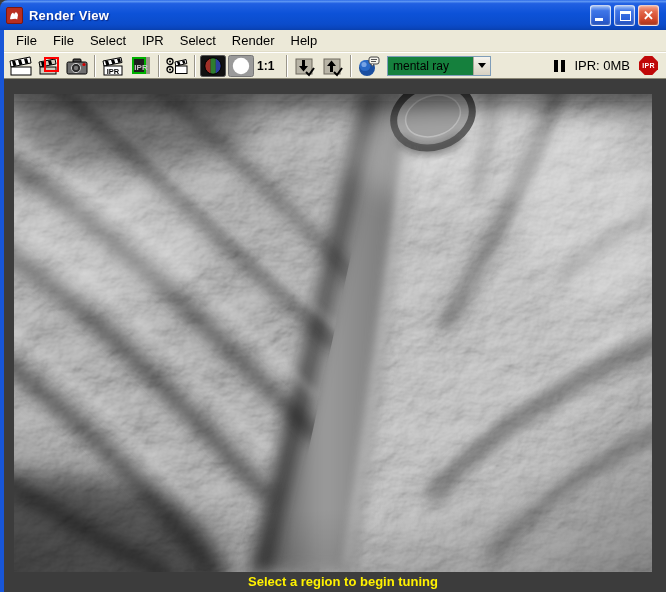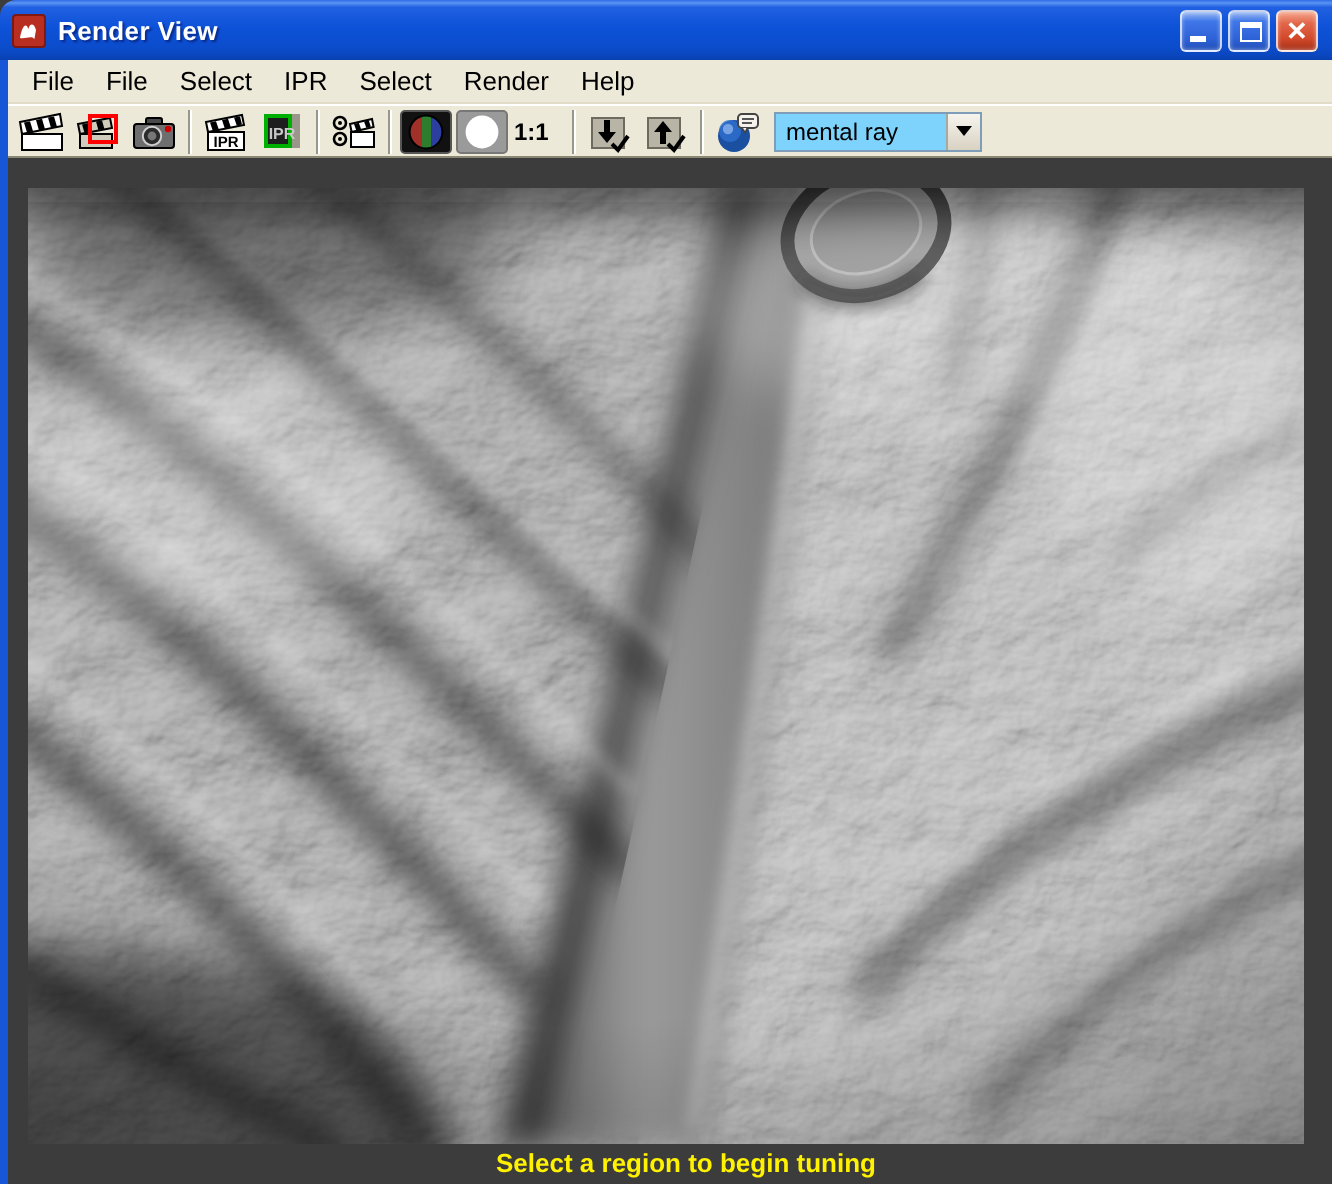--- a/index.html
+++ b/index.html
@@ -33,21 +33,21 @@
   
   .menubar{ height:22px; background:#ECE9D8; display:flex; align-items:center; padding-left:4px; border-bottom:1px solid #E0DCC8;text-align:right; }
   .menu-item{ font-size:13px; color:#000; padding:2px 8px 3px 8px; cursor:default; }
 
   
   .toolbar{ height:27px; background:#ECE9D8; display:flex; align-items:center; padding:0 6px 0 3px;
     border-top:1px solid #fff; border-bottom:1px solid #8a8775; }
   .tbtn{ width:28px; height:24px; display:flex; align-items:center; justify-content:center; flex:0 0 auto; }
   .tsep{ width:2px; height:22px; border-left:1px solid #9a968a; border-right:1px solid #fff; margin:0 3px; flex:0 0 auto; }
   .ratio{ font-size:12px; font-weight:bold; color:#000; width:24px; }
-  .combo{ display:flex; width:104px; height:20px; border:1px solid #7F9DB9; background:#7dd3fc; margin-left:4px; }
+  .combo{ display:flex; width:104px; height:20px; border:1px solid #7F9DB9; background:#15803d; margin-left:4px; }
   .combo-text{ flex:1; font-size:12px; padding:2px 0 0 5px; color:#000; white-space:nowrap; overflow:hidden; }
   .combo-btn{ width:17px; background:linear-gradient(180deg,#F6F4EE,#D8D2C2); border-left:1px solid #ACA899;
     display:flex; align-items:center; justify-content:center; }
   .combo-arrow{ width:0; height:0; border-left:4px solid transparent; border-right:4px solid transparent; border-top:5px solid #000; }
   .tb-right{ margin-left:auto; display:flex; align-items:center; gap:9px; padding-right:2px; }
   .pause{ display:flex; gap:3px; }
   .pause i{ display:block; width:4px; height:12px; background:#000; }
   .iprmem{ font-size:13px; color:#000; font-weight:500; white-space:nowrap; }
   .stopbtn{ width:19px; height:19px; background:#C00808; color:#fff; font-size:7px; font-weight:bold;
     display:flex; align-items:center; justify-content:center; letter-spacing:.3px;
@@ -218,20 +218,30 @@
         </svg>
       </div>
 
       <div class="combo">
         <span class="combo-text">mental ray</span>
         <span class="combo-btn">
           <span class="combo-arrow"></span>
         </span>
       </div>
 
+      <div class="tb-right">
+        <span class="pause">
+            <i></i>
+            <i></i>
+          </span>
+        <span class="iprmem">IPR: 0MB</span>
+        <span class="stopbtn">
+            <span>IPR</span>
+          </span>
+      </div>
     </div>
 
     <div class="viewport">
 
       <svg class="render-img" viewBox="0 0 638 478" preserveAspectRatio="none">
         <defs>
           <filter id="fSkin" x="0%" y="0%" width="100%" height="100%">
             <feTurbulence type="fractalNoise" baseFrequency="0.016 0.02" numOctaves="5" seed="8" stitchTiles="stitch" result="n"></feTurbulence>
             <feDiffuseLighting in="n" lighting-color="#c2c2c2" surfaceScale="5" diffuseConstant="1">
               <feDistantLight azimuth="230" elevation="55"></feDistantLight>

